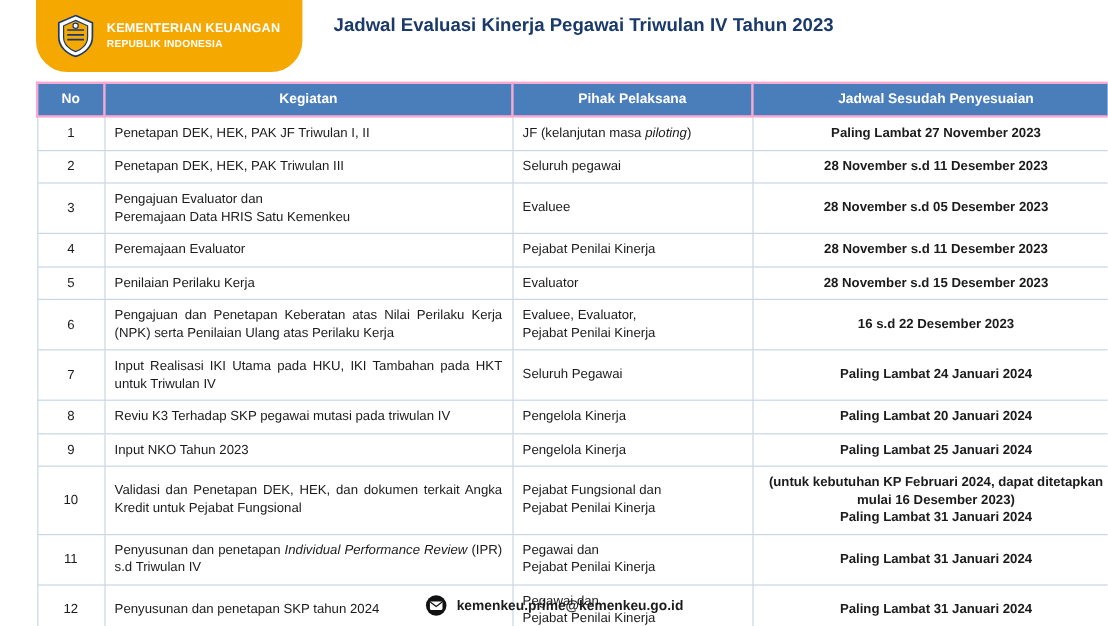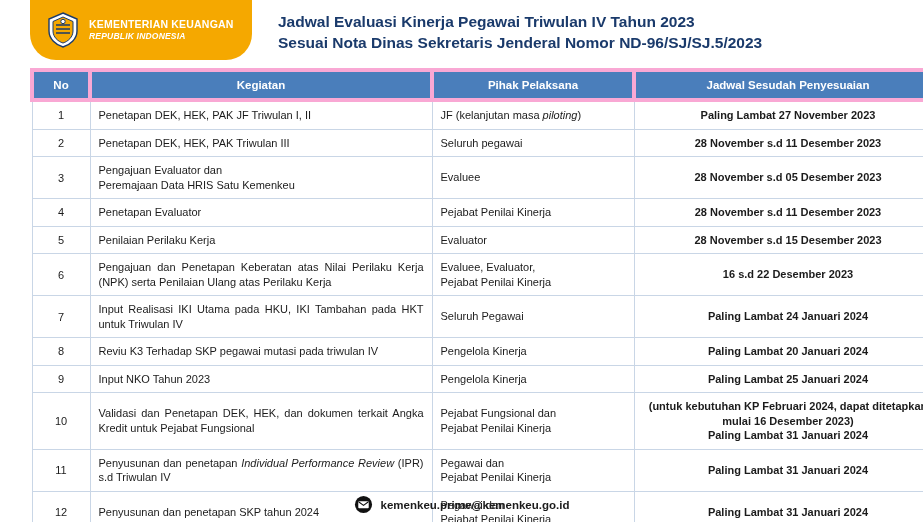--- a/index.html
+++ b/index.html
@@ -56,21 +56,20 @@
     font-size: 10.5px;
     font-weight: bold;
     color: #ffffff;
     letter-spacing: 0.2px;
   }
   .logo-line2 {
     font-size: 8.5px;
     font-weight: bold;
     color: #ffffff;
     letter-spacing: 0.2px;
-    font-style: italic;
   }
   .title-block {
     position: absolute;
     left: 278px;
     top: 11px;
     right: 20px;
   }
   .title-line {
     font-size: 15.5px;
     font-weight: bold;
@@ -92,21 +91,21 @@
     table-layout: fixed;
     background: #ffffff;
   }
   table.sched thead th {
     background: #4a7ebb;
     color: #ffffff;
     font-size: 11.5px;
     font-weight: bold;
     text-align: center;
     padding: 7px 4px;
-    border: 4px solid #f9a8d4;
+    border: 2px solid #f9a8d4;
   }
   table.sched tbody td {
     border: 1px solid #c9d6e6;
     font-size: 11px;
     color: #1b1b1b;
     padding: 6px 8px;
     vertical-align: middle;
   }
   td.c-no {
     text-align: center;
@@ -169,21 +168,20 @@
         <path d="M10 13 h14 M10 17 h14 M10 21 h14" stroke="#1a3a6b" stroke-width="1.4"></path>
         <circle cx="17" cy="9.5" r="2.2" fill="#ffffff" stroke="#1a3a6b" stroke-width="1"></circle>
       </svg>
       <div class="logo-text">
         <div class="logo-line1">KEMENTERIAN KEUANGAN</div>
         <div class="logo-line2">REPUBLIK INDONESIA</div>
       </div>
     </div>
     <div class="title-block">
       <div class="title-line">Jadwal Evaluasi Kinerja Pegawai Triwulan IV Tahun 2023</div>
-      <div class="title-line">Sesuai Nota Dinas Sekretaris Jenderal Nomor ND-96/SJ/SJ.5/2023</div>
     </div>
   </div>
 
   <div class="table-wrap">
     <table class="sched">
       <thead>
         <tr>
           <th style="width:46px">No</th>
           <th style="width:330px">Kegiatan</th>
           <th style="width:190px">Pihak Pelaksana</th>
@@ -204,21 +202,21 @@
             <td class="c-jadwal">28 November s.d 11 Desember 2023</td>
           </tr>
           <tr>
             <td class="c-no">3</td>
             <td class="c-keg">Pengajuan Evaluator dan<br>Peremajaan Data HRIS Satu Kemenkeu</td>
             <td class="c-pihak">Evaluee</td>
             <td class="c-jadwal">28 November s.d 05 Desember 2023</td>
           </tr>
           <tr>
             <td class="c-no">4</td>
-            <td class="c-keg">Penetapan Evaluator</td>
+            <td class="c-keg">Peremajaan Evaluator</td>
             <td class="c-pihak">Pejabat Penilai Kinerja</td>
             <td class="c-jadwal">28 November s.d 11 Desember 2023</td>
           </tr>
           <tr>
             <td class="c-no">5</td>
             <td class="c-keg">Penilaian Perilaku Kerja</td>
             <td class="c-pihak">Evaluator</td>
             <td class="c-jadwal">28 November s.d 15 Desember 2023</td>
           </tr>
           <tr>

